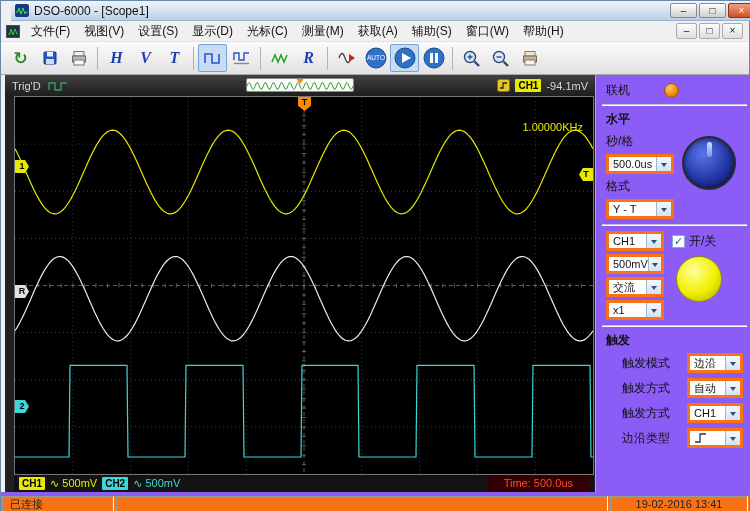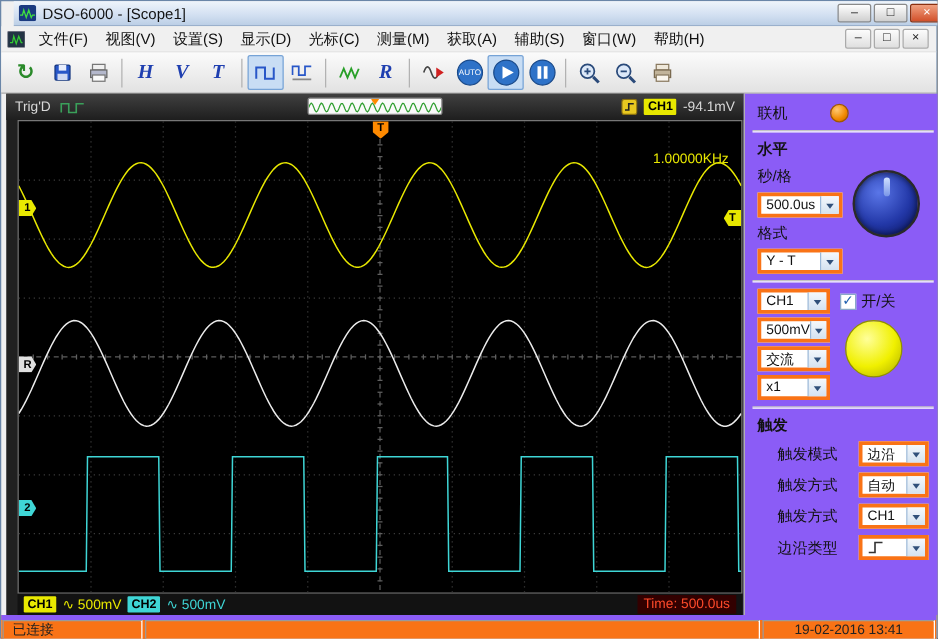--- a/index.html
+++ b/index.html
@@ -67,21 +67,21 @@
   .m-trig-r { right:0; top:71px; background:#e8e800; clip-path:polygon(100% 0,28% 0,0 50%,28% 100%,100% 100%); }
   .m-trig-top { left:283px; top:0; width:13px; height:14px; background:#ff8a00;
     clip-path:polygon(0 0,100% 0,100% 62%,50% 100%,0 62%); position:absolute; font-size:9px; font-weight:bold;
     color:#000; text-align:center; line-height:11px; }
   .freq-label { position:absolute; right:10px; top:24px; color:#e8e800; font-size:11px; }
 
   .scope-footer { position:absolute; left:9px; top:400px; width:580px; height:17px; background:#121212;
     display:flex; align-items:center; gap:5px; padding:0 5px; font-size:11px; }
   .f-ch1-val { color:#e8e800; }
   .f-ch2-val { color:#3fd6d6; margin-right:2px; }
-  .f-time { margin-left:auto; color:#ff4a2a; background:#320000; padding:0 5px; line-height:15px;text-align:right; }
+  .f-time { margin-left:auto; color:#ff4a2a; background:#320000; padding:0 16px; line-height:15px;text-align:right; }
 
   
   .panel { position:absolute; left:594px; top:74px; width:156px; height:417px; background:#8b5cf6;
     border-left:1px solid #b0b0b0; font-size:12px; color:#111; padding:5px 8px 0 10px; }
   .online-row { display:flex; align-items:center; margin:2px 0 3px; }
   .led { width:15px; height:15px; border-radius:50%; margin-left:34px;
     background:radial-gradient(circle at 35% 30%, #ffc870, #f08800 60%, #c06000); border:1px solid #a05800; }
   .sep-line { border-top:1px solid #c4c4c4; border-bottom:1px solid #fff; margin:5px -4px; }
   .sec-title { font-weight:bold; margin:1px 0 4px; }
   .sec-body { display:flex; align-items:flex-start; }

